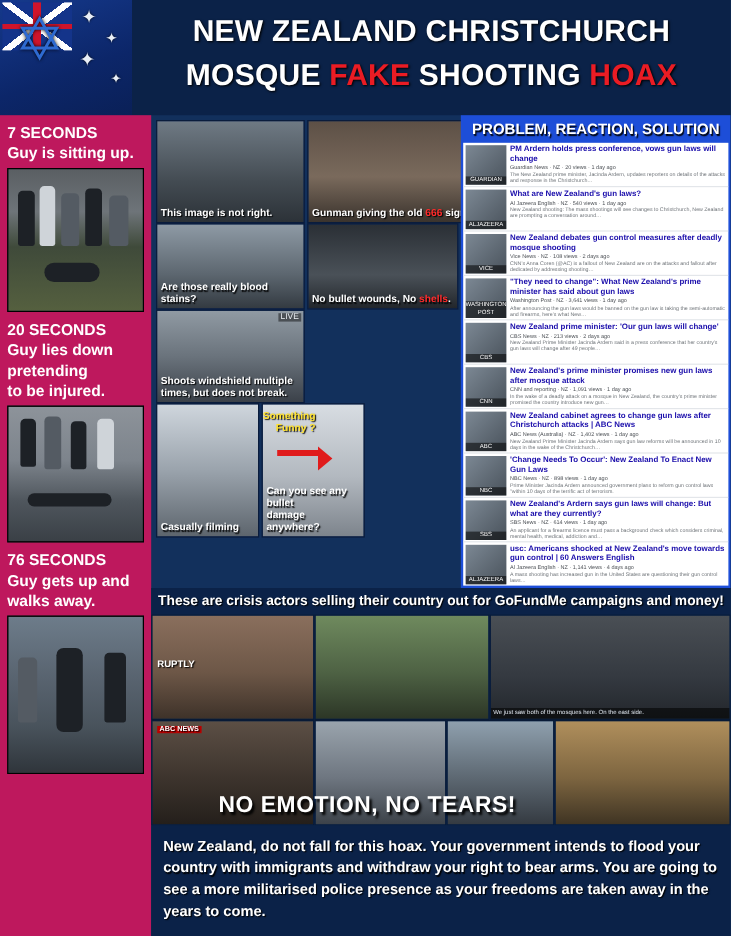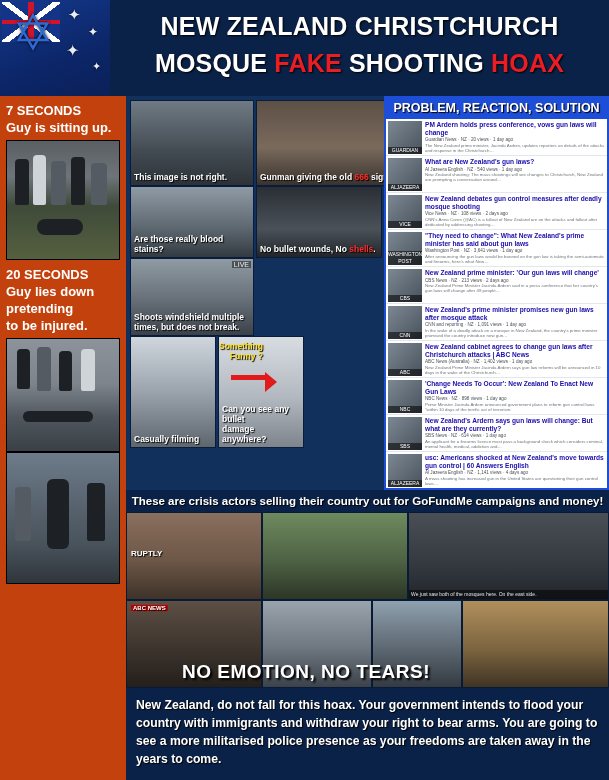--- a/index.html
+++ b/index.html
@@ -88,21 +88,21 @@
     text-align: center;
     text-shadow: 1px 1px 2px #000;
   }
   #headline .red { color: #ea1c24; }
 
   
   #left-col {
     position: absolute;
     left: 0; top: 96px;
     width: 126px; height: 684px;
-    background: #c2410c;
+    background: #be185d;
   }
   .seq-label {
     color: #ffffff;
     font-weight: bold;
     font-size: 13px;
     line-height: 17px;
     padding: 6px 4px 4px 6px;
   }
   .seq-photo {
     position: relative;
@@ -390,20 +390,25 @@
     <div class="seq-photo" id="photo2">
       <div class="ph-inner">
         <div class="fig" style="left:10px;top:10px;width:13px;height:40px;"></div>
         <div class="fig mid" style="left:30px;top:8px;width:14px;height:44px;"></div>
         <div class="fig" style="left:52px;top:12px;width:13px;height:40px;"></div>
         <div class="fig light" style="left:74px;top:10px;width:14px;height:42px;"></div>
         <div class="fig" style="left:16px;top:72px;width:70px;height:11px;border-radius:6px;"></div>
       </div>
     </div>
 
+    <div class="seq-label">
+      <span>76 SECONDS</span><br>
+      <span>Guy gets up and</span><br>
+      <span>walks away.</span>
+    </div>
     <div class="seq-photo" id="photo3">
       <div class="ph-inner">
         <div class="fig" style="left:40px;top:26px;width:22px;height:70px;border-radius:6px;"></div>
         <div class="fig mid" style="left:8px;top:34px;width:16px;height:54px;"></div>
         <div class="fig" style="left:80px;top:30px;width:18px;height:58px;"></div>
       </div>
     </div>
   </div>
 
   <div id="clips">

